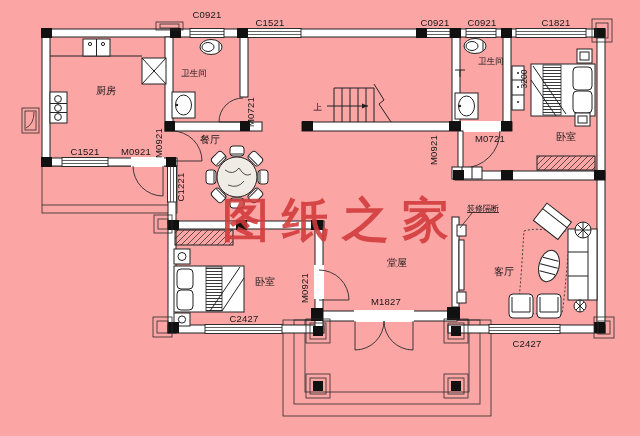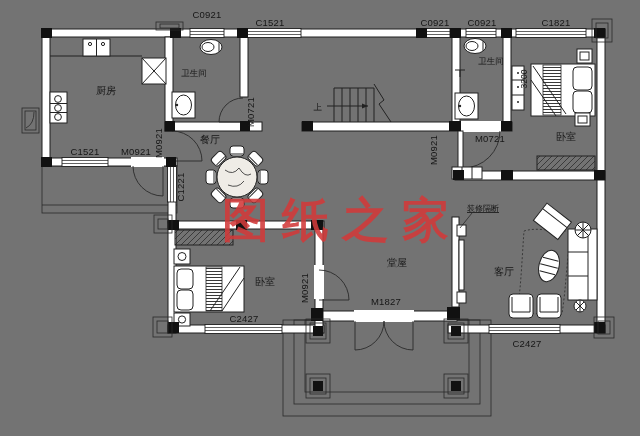--- a/index.html
+++ b/index.html
@@ -1,16 +1,16 @@
 <!DOCTYPE html>
 <html><head>
 <meta charset="utf-8">
 <style>
   html,body{margin:0;padding:0;background:#ffffff;}
-  #plan-wrap{position:relative;width:640px;height:436px;background:#737373;overflow:hidden;
+  #plan-wrap{position:relative;width:640px;height:436px;background:#fca5a5;overflow:hidden;
              font-family:"Liberation Sans","DejaVu Sans",sans-serif;}
   svg{position:absolute;left:0;top:0;}
   .w   {fill:#ffffff;stroke:#1f1f1f;stroke-width:1;}        
   .thin{fill:none;stroke:#2a2a2a;stroke-width:0.8;}
   .col {fill:#111111;stroke:none;}                           
   .win {fill:#ffffff;stroke:#1f1f1f;stroke-width:0.9;}
   .wl  {stroke:#1f1f1f;stroke-width:0.7;}
   .f   {fill:none;stroke:#222222;stroke-width:1;}            
   .ff  {fill:#ffffff;stroke:#222222;stroke-width:1;}
   .arc {fill:none;stroke:#2a2a2a;stroke-width:0.9;}

